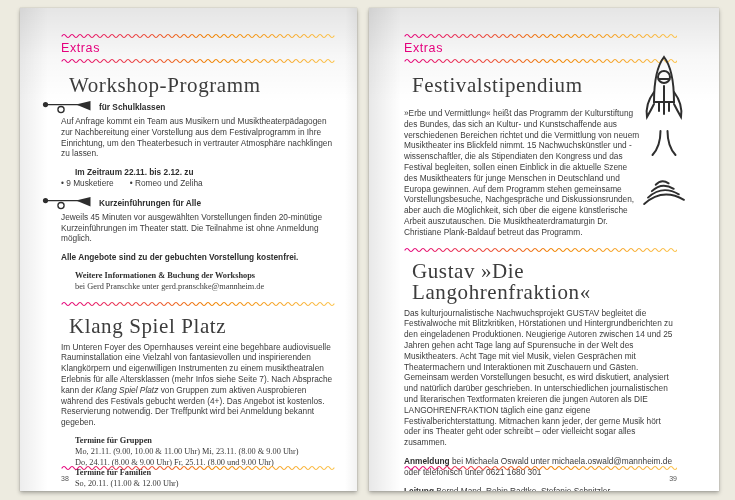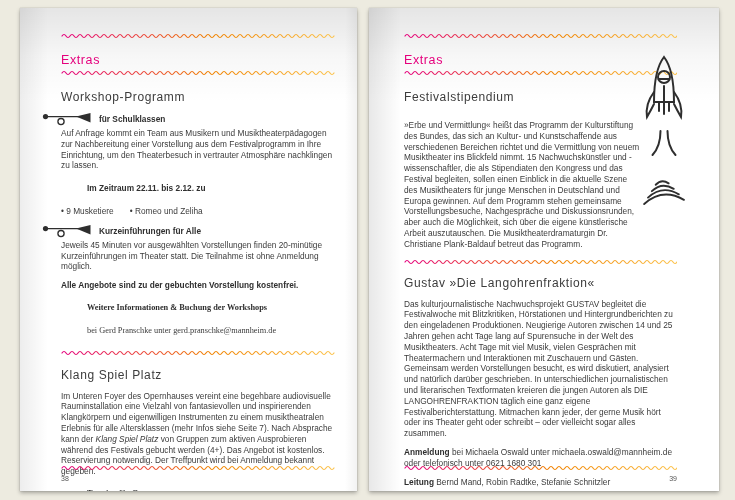--- a/index.html
+++ b/index.html
@@ -29,28 +29,28 @@
     left:369px;width:350px;
     padding:24px 42px 0 35px;
     background:
       linear-gradient(90deg, rgba(0,0,0,0.09) 0, rgba(0,0,0,0) 32px),
       linear-gradient(180deg, rgba(0,0,0,0.10) 0, rgba(0,0,0,0.03) 48px, rgba(0,0,0,0) 95px),
       #ffffff;
   }
   svg.wave{display:block;width:100%;height:7px;}
   .extras{
     font-size:12.5px;line-height:15px;font-weight:400;letter-spacing:0.6px;
-    color:#e5007d;margin:14px 0 1px;
+    color:#e5007d;margin:2px 0 1px;
   }
   h1{
-    font-size:12px;line-height:21px;font-weight:400;letter-spacing:0.6px;
-    color:#3c3c3c;margin:11px 0 5px;
+    font-size:21px;line-height:21px;font-weight:400;letter-spacing:0.6px;
+    color:#3c3c3c;margin:11px 8px 5px;font-family:Liberation Serif, serif;
   }
   p,.line{font-size:8.3px;line-height:10.8px;margin:0 0 8px;}
-  .line{margin:12px;padding-left:14px;}
+  .line{margin:0;padding-left:14px;}
   b,.b{font-weight:700;color:#2f2f2f;}
   .horn-row{display:flex;align-items:center;gap:7px;margin:2px 0 2px -19px;}
   .horn-row svg{flex:0 0 auto;width:50px;height:13px;}
   .horn-row .b{font-size:8.3px;line-height:11px;}
   .bullets{font-size:8.3px;line-height:10.8px;margin:0 0 8px;display:flex;gap:16px;}
   .group{margin:0 0 7px;font-family:Liberation Serif, serif;}
   .footer{position:absolute;left:41px;right:22px;bottom:9px;}
   .page.right .footer{left:35px;right:42px;}
   .pagenum{font-size:7px;color:#555;margin-top:4px;}
   .page.right .pagenum{text-align:right;}

